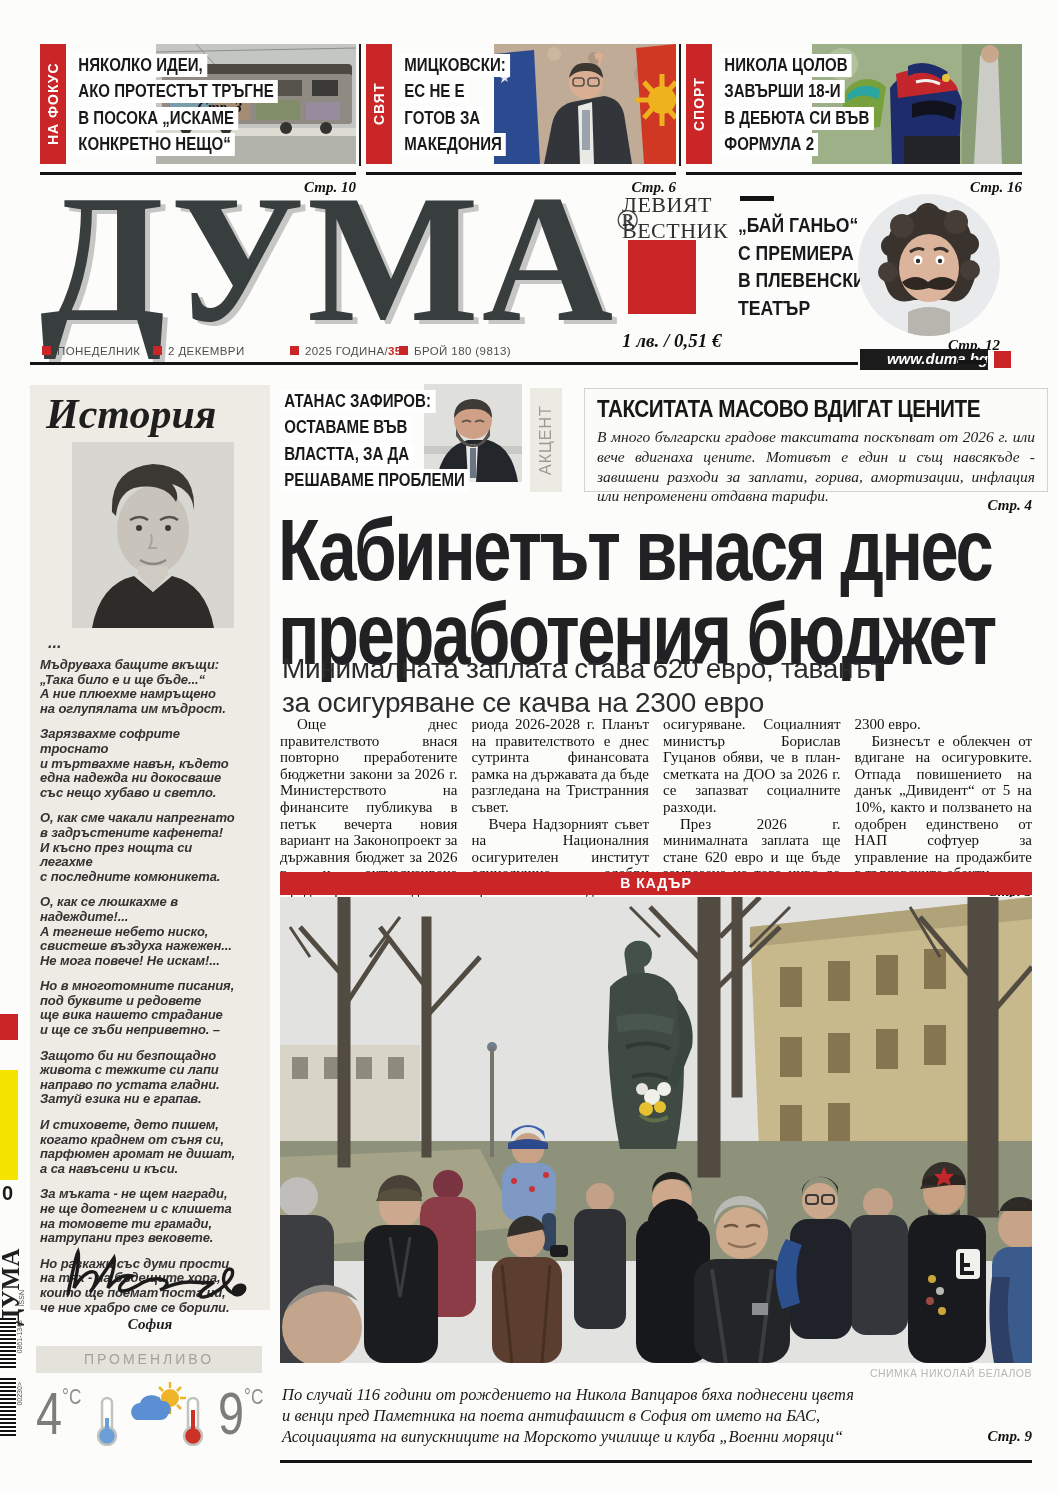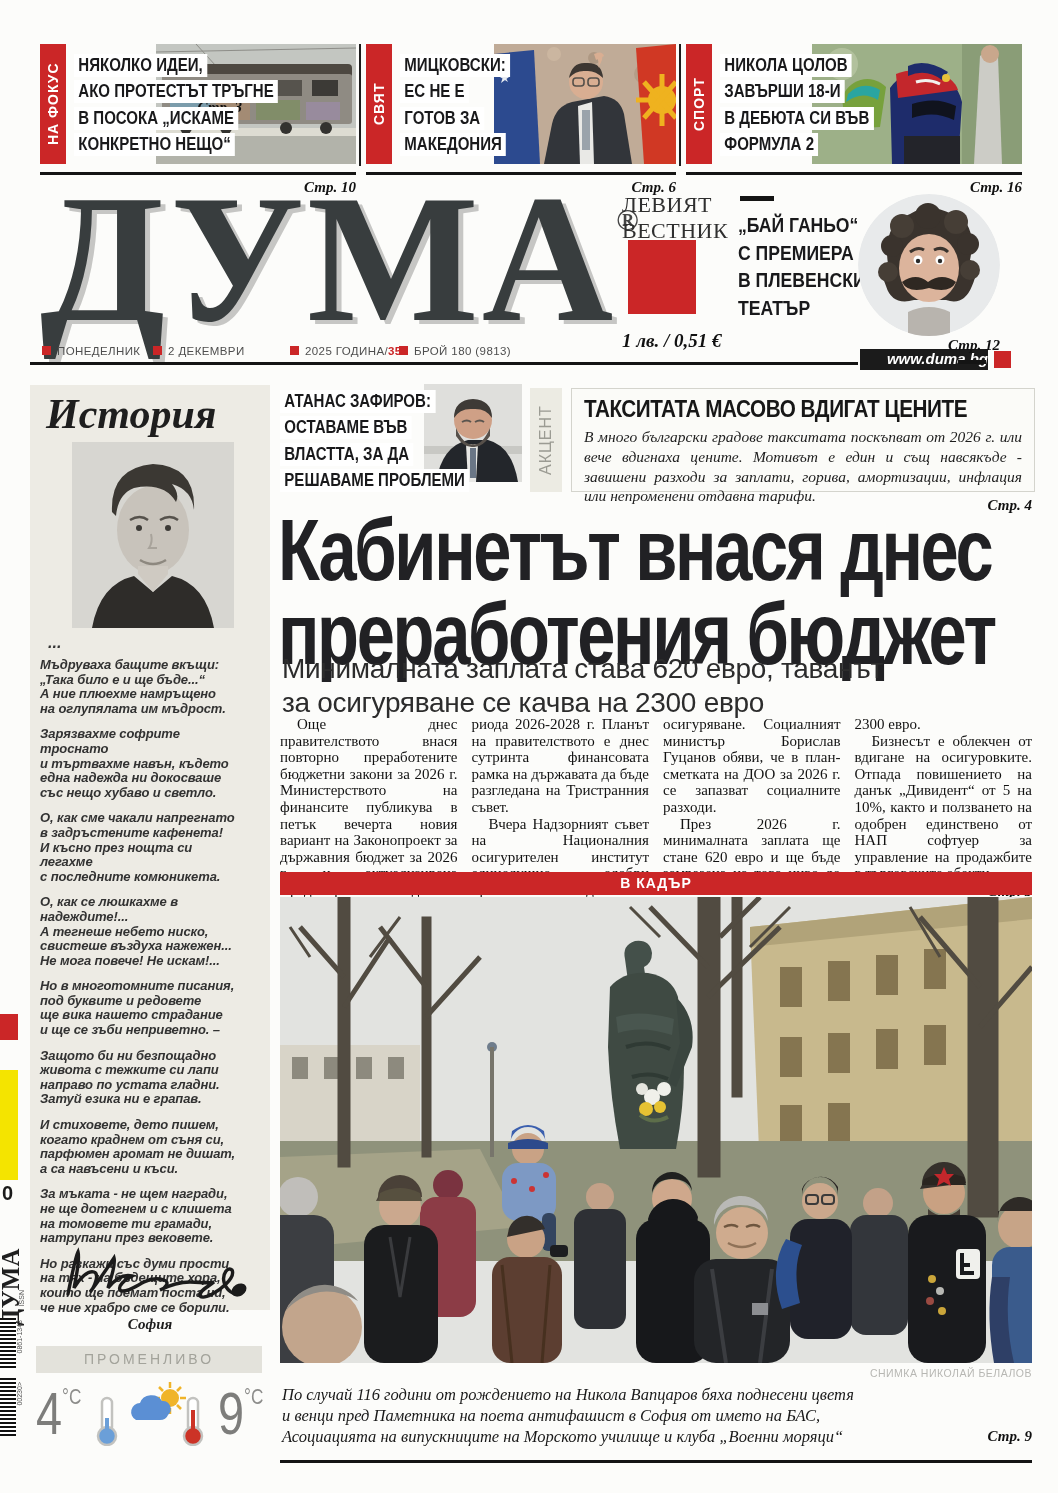--- a/index.html
+++ b/index.html
@@ -77,21 +77,21 @@
 
   
   .zafirov { position:absolute; left:280px; top:386px; width:250px; height:118px; }
   .ztitle { position:absolute; left:0; top:2px; z-index:2; font-weight:700; font-size:17.5px; line-height:1.5;
             transform:scaleX(.86); transform-origin:0 0; width:118%; }
   .zphoto { position:absolute; left:144px; top:-2px; width:98px; height:98px; z-index:1; overflow:hidden; }
   .zpage { position:absolute; left:150px; top:99px; width:92px; text-align:right; }
   .aclabel { position:absolute; left:530px; top:388px; width:32px; height:104px; background:#ecebe3;
              color:#9b9b93; font-size:16px; letter-spacing:1px; text-align:center;
              writing-mode:vertical-rl; transform:rotate(180deg); line-height:32px; }
-  .acbox { position:absolute; left:571px; top:388px; width:464px; height:104px; background:#fbfbf8;
+  .acbox { position:absolute; left:584px; top:388px; width:464px; height:104px; background:#fbfbf8;
            border:1px solid #d4d4cd; padding:7px 12px 6px 12px; }
   .actitle { font-weight:700; font-size:23px; letter-spacing:-.5px; transform:scaleX(.9);
              transform-origin:0 0; width:111%; color:#171717; }
   .actext { margin-top:4px; font-family:"Liberation Serif", serif; font-style:italic; font-size:15.5px;
             line-height:1.28; text-align:justify; color:#1d1d1d; }
   .acpage { position:absolute; left:952px; top:497px; width:80px; text-align:right; }
 
   
   .bighead { position:absolute; left:278px; top:508px; font-weight:700; font-size:88px; line-height:.95;
              letter-spacing:-3px; color:#212124; transform:scaleX(.78); transform-origin:0 0; width:129%; }

